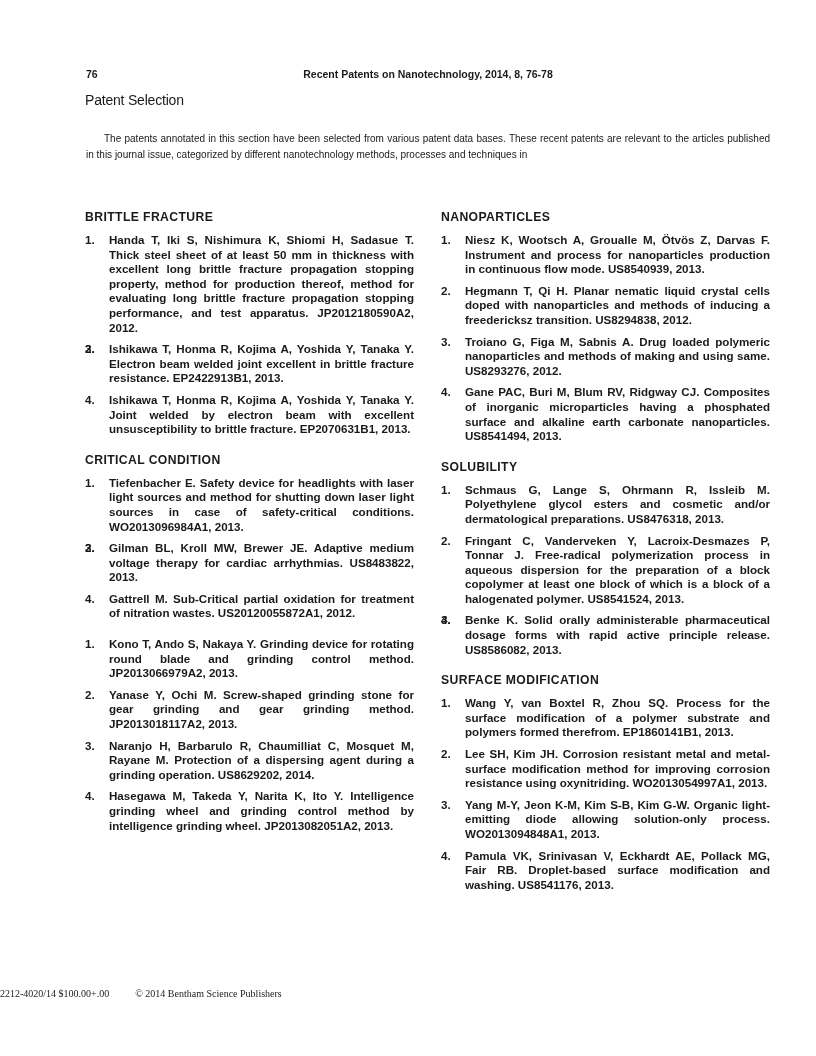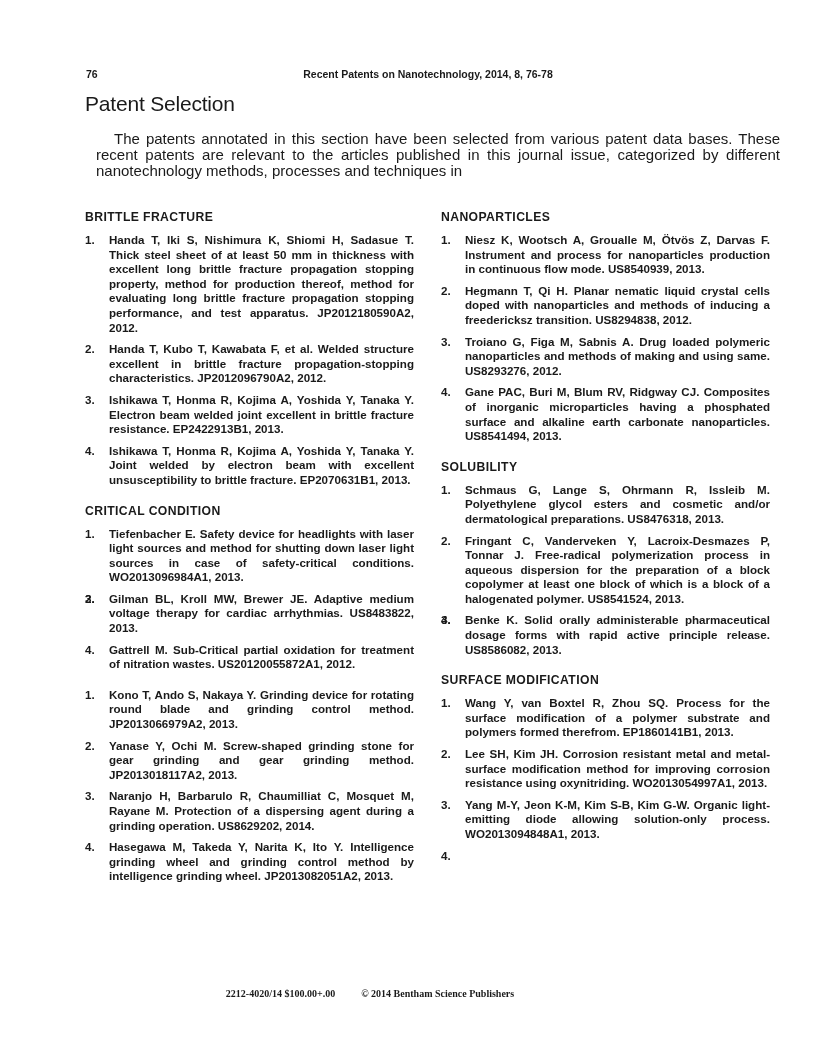--- a/index.html
+++ b/index.html
@@ -1,51 +1,51 @@
 <!DOCTYPE html>
 <html><head>
 <meta charset="utf-8">
 <style>
   html, body { margin: 0; padding: 0; background: #ffffff; }
   body { width: 816px; height: 1056px; position: relative; overflow: hidden;
          font-family: "Liberation Sans", sans-serif; color: #1a1a1a; }
   .running-head { position: absolute; top: 68px; left: 86px; width: 684px; height: 14px; font-size: 10.5px; font-weight: bold; }
   .page-num { position: absolute; left: 0; top: 0; }
   .journal { position: absolute; left: 0; right: 0; top: 0; text-align: center; }
-  .title { position: absolute; top: 92px; left: 85px; font-size: 21px; font-weight: normal; margin: 0; letter-spacing: -0.2px; }
-  .intro { position: absolute; top: 131px; left: 96px; width: 684px; font-size: 15px; line-height: 16px; margin: 0; text-indent: 18px; text-align: justify; }
+  .title { position: absolute; top: 92px; left: 85px; font-size: 14px; font-weight: normal; margin: 0; letter-spacing: -0.2px; }
+  .intro { position: absolute; top: 131px; left: 86px; width: 684px; font-size: 10px; line-height: 16px; margin: 0; text-indent: 18px; text-align: justify; }
   .col { position: absolute; top: 210px; width: 329px; font-weight: bold; }
   .col.left { left: 85px; }
   .col.right { left: 441px; }
   .section { margin-bottom: 16px; }
   .section-head { font-size: 12.2px; letter-spacing: 0.4px; margin: 0 0 9px 0; line-height: 14px; }
   ol.refs { list-style: none; margin: 0; padding: 0; }
   ol.refs li { position: relative; padding-left: 24px; font-size: 11.6px; line-height: 14.6px; margin-bottom: 7px; text-align: justify; }
   ol.refs li .num { position: absolute; left: 0; top: 0; }
-  .footer { position: absolute; top: 988px; left: 0; width: 740px; text-align: center; font-family: "Liberation Serif", serif; font-weight: bold; font-size: 10px; }
+  .footer { position: absolute; top: 988px; left: 0; width: 740px; font-family: "Liberation Serif", serif; font-weight: normal; font-size: 10px; }
   .footer span + span { margin-left: 26px; }
 </style>
 </head>
 <body>
 
 <div class="running-head">
   <span class="page-num">76</span>
   <span class="journal">Recent Patents on Nanotechnology, 2014, 8, 76-78</span>
 </div>
 
 <h1 class="title">Patent Selection</h1>
 
 <p class="intro">The patents annotated in this section have been selected from various patent data bases. These recent patents are relevant to the articles published in this journal issue, categorized by different nanotechnology methods, processes and techniques in</p>
 
 <div class="col left">
   <div class="section">
     <div class="section-head">BRITTLE FRACTURE</div>
     <ol class="refs">
       <li><span class="num">1.</span><span>Handa T, Iki S, Nishimura K, Shiomi H, Sadasue T. Thick steel sheet of at least 50 mm in thickness with excellent long brittle fracture propagation stopping property, method for production thereof, method for evaluating long brittle fracture propagation stopping performance, and test apparatus. JP2012180590A2, 2012.</span></li>
-      <li><span class="num">2.</span><span>Handa T, Kubo T, Kawabata F, et al. Welded structure excellent in brittle fracture propagation-stopping characteristics. JP2012096790A2, 2012.</span></li>
+      <li><span class="num">2.</span></li>
       <li><span class="num">3.</span><span>Ishikawa T, Honma R, Kojima A, Yoshida Y, Tanaka Y. Electron beam welded joint excellent in brittle fracture resistance. EP2422913B1, 2013.</span></li>
       <li><span class="num">4.</span><span>Ishikawa T, Honma R, Kojima A, Yoshida Y, Tanaka Y. Joint welded by electron beam with excellent unsusceptibility to brittle fracture. EP2070631B1, 2013.</span></li>
     </ol>
   </div>
 
   <div class="section">
     <div class="section-head">CRITICAL CONDITION</div>
     <ol class="refs">
       <li><span class="num">1.</span><span>Tiefenbacher E. Safety device for headlights with laser light sources and method for shutting down laser light sources in case of safety-critical conditions. WO2013096984A1, 2013.</span></li>
       <li><span class="num">2.</span></li>
@@ -84,20 +84,20 @@
       <li><span class="num">4.</span><span>Benke K. Solid orally administerable pharmaceutical dosage forms with rapid active principle release. US8586082, 2013.</span></li>
     </ol>
   </div>
 
   <div class="section">
     <div class="section-head">SURFACE MODIFICATION</div>
     <ol class="refs">
       <li><span class="num">1.</span><span>Wang Y, van Boxtel R, Zhou SQ. Process for the surface modification of a polymer substrate and polymers formed therefrom. EP1860141B1, 2013.</span></li>
       <li><span class="num">2.</span><span>Lee SH, Kim JH. Corrosion resistant metal and metal-surface modification method for improving corrosion resistance using oxynitriding. WO2013054997A1, 2013.</span></li>
       <li><span class="num">3.</span><span>Yang M-Y, Jeon K-M, Kim S-B, Kim G-W. Organic light-emitting diode allowing solution-only process. WO2013094848A1, 2013.</span></li>
-      <li><span class="num">4.</span></li>
+      <li><span class="num">4.</span><span>Pamula VK, Srinivasan V, Eckhardt AE, Pollack MG, Fair RB. Droplet-based surface modification and washing. US8541176, 2013.</span></li>
     </ol>
   </div>
 </div>
 
 <div class="footer">
   <span>2212-4020/14 $100.00+.00</span><span>© 2014 Bentham Science Publishers</span>
 </div>
 
 </body></html>

